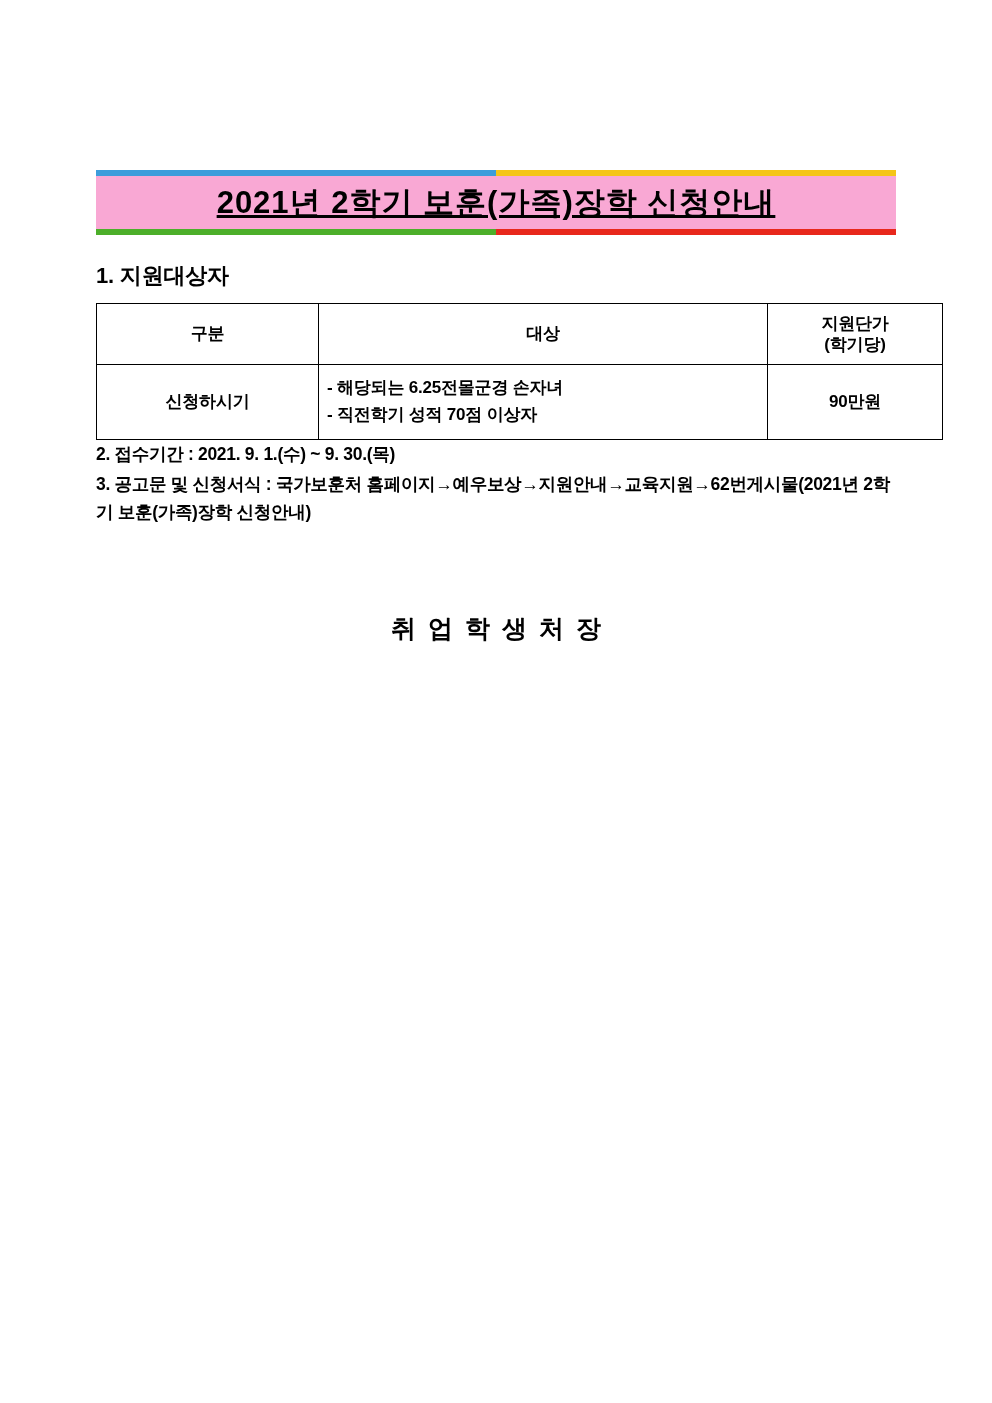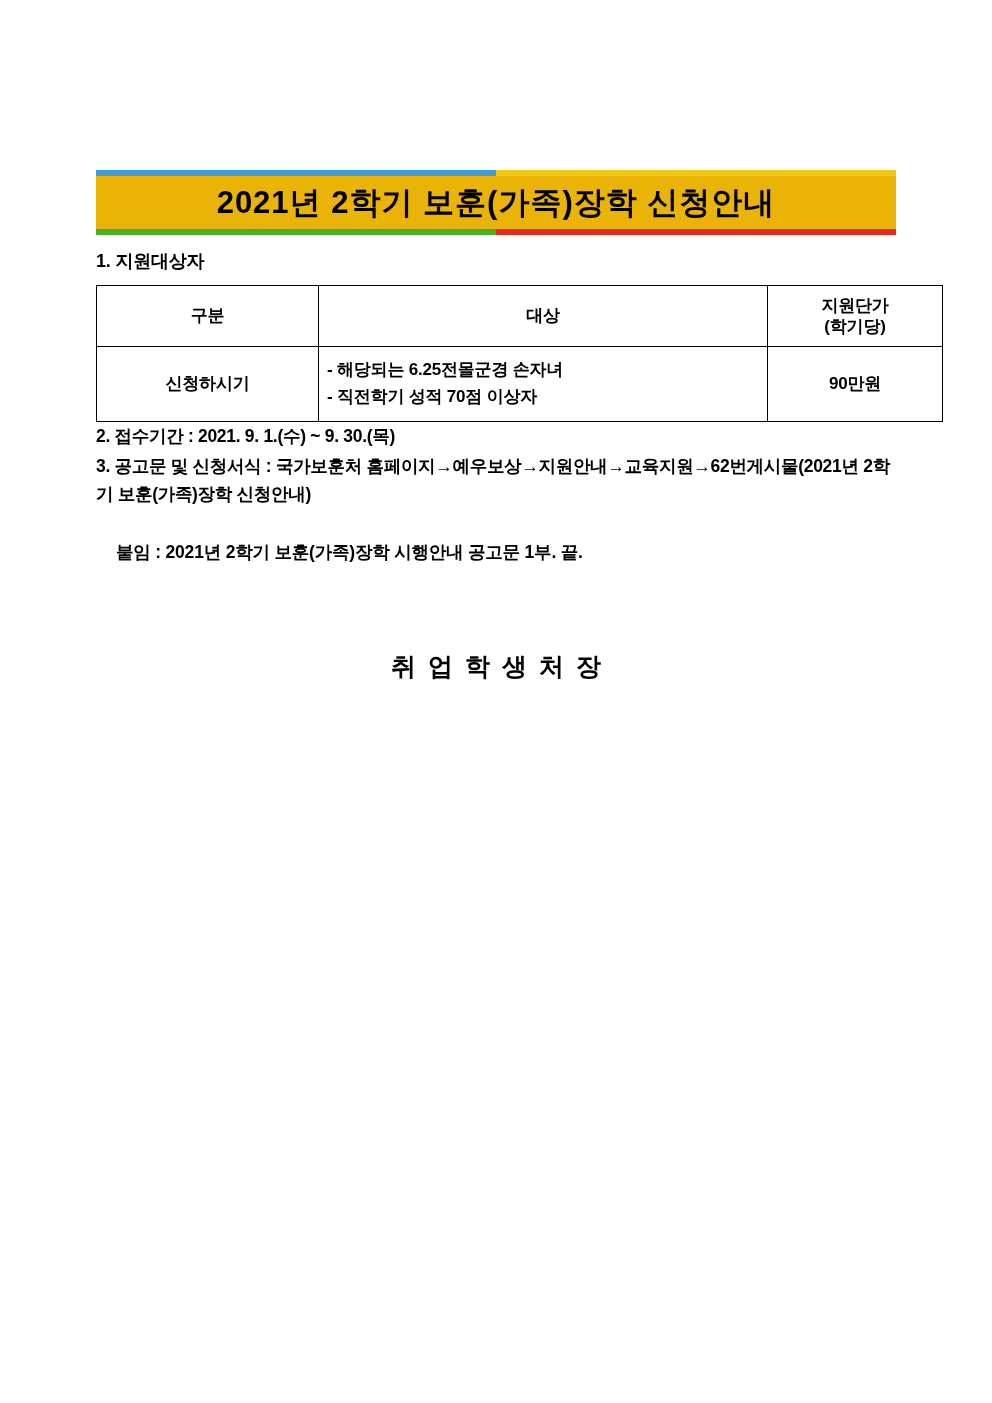--- a/index.html
+++ b/index.html
@@ -25,23 +25,24 @@
   .content {
     position: absolute;
     left: 96px;
     top: 170px;
     width: 800px;
   }
 
   
   .title-banner {
     position: relative;
-    background: #eab308;
+    background: #f9a8d4;
     padding: 14px 0 12px 0;
     box-sizing: border-box;
+    text-decoration: underline;
   }
   .bar {
     position: absolute;
     height: 6px;
     left: 0;
     width: 50%;
   }
   .bar-top-left  { top: 0;    left: 0;   background: #3d9ddb; }
   .bar-top-right { top: 0;    left: 50%; background: #f5c518; }
   .bar-bot-left  { bottom: 0; left: 0;   background: #4caf2a; }
@@ -61,22 +62,22 @@
   .intro {
     margin-top: 48px;
     font-size: 17.5px;
     line-height: 1.55;
     text-align: justify;
     text-indent: 20px;
     letter-spacing: -0.2px;
   }
 
   .section-head {
-    margin-top: 14px;
-    font-size: 18px;
+    margin-top: 26px;
+    font-size: 22px;
     font-weight: bold;
     letter-spacing: -0.2px;
   }
 
   
   table.support-table {
     margin-top: 12px;
     border-collapse: collapse;
     width: 795px;
     table-layout: fixed;
@@ -167,18 +168,17 @@
           <td class="body-price col-price">90만원</td>
         </tr>
       </tbody>
     </table>
 
     <div class="line-block">
       <div>2. 접수기간 : 2021. 9. 1.(수) ~ 9. 30.(목)</div>
       <div class="l2"><span>3. 공고문 및 신청서식 : 국가보훈처 홈페이지</span><span class="arrow">→</span><span>예우보상</span><span class="arrow">→</span><span>지원안내</span><span class="arrow">→</span><span>교육지원</span><span class="arrow">→</span><span>62번게시물(2021년 2학기 보훈(가족)장학 신청안내)</span></div>
     </div>
 
-    <div class="attachment">붙임 : 2021년 2학기 보훈(가족)장학 시행안내 공고문 1부. 끝.</div>
 
     <div class="signature">취업학생처장</div>
 
   </div>
 </div>
 
 </body></html>

